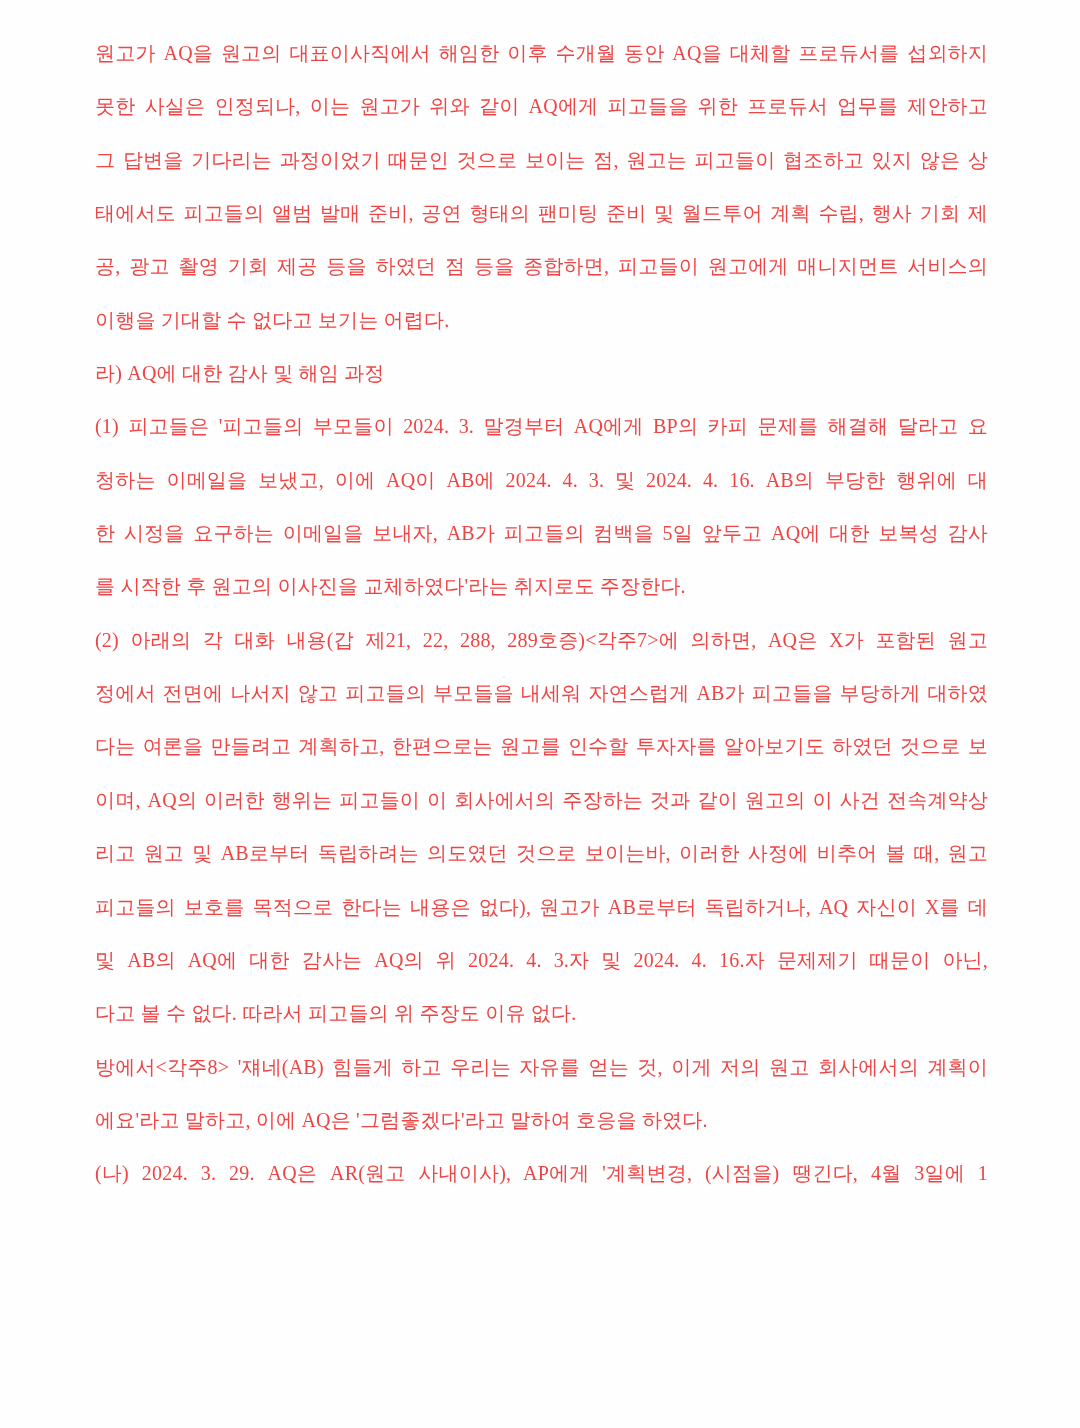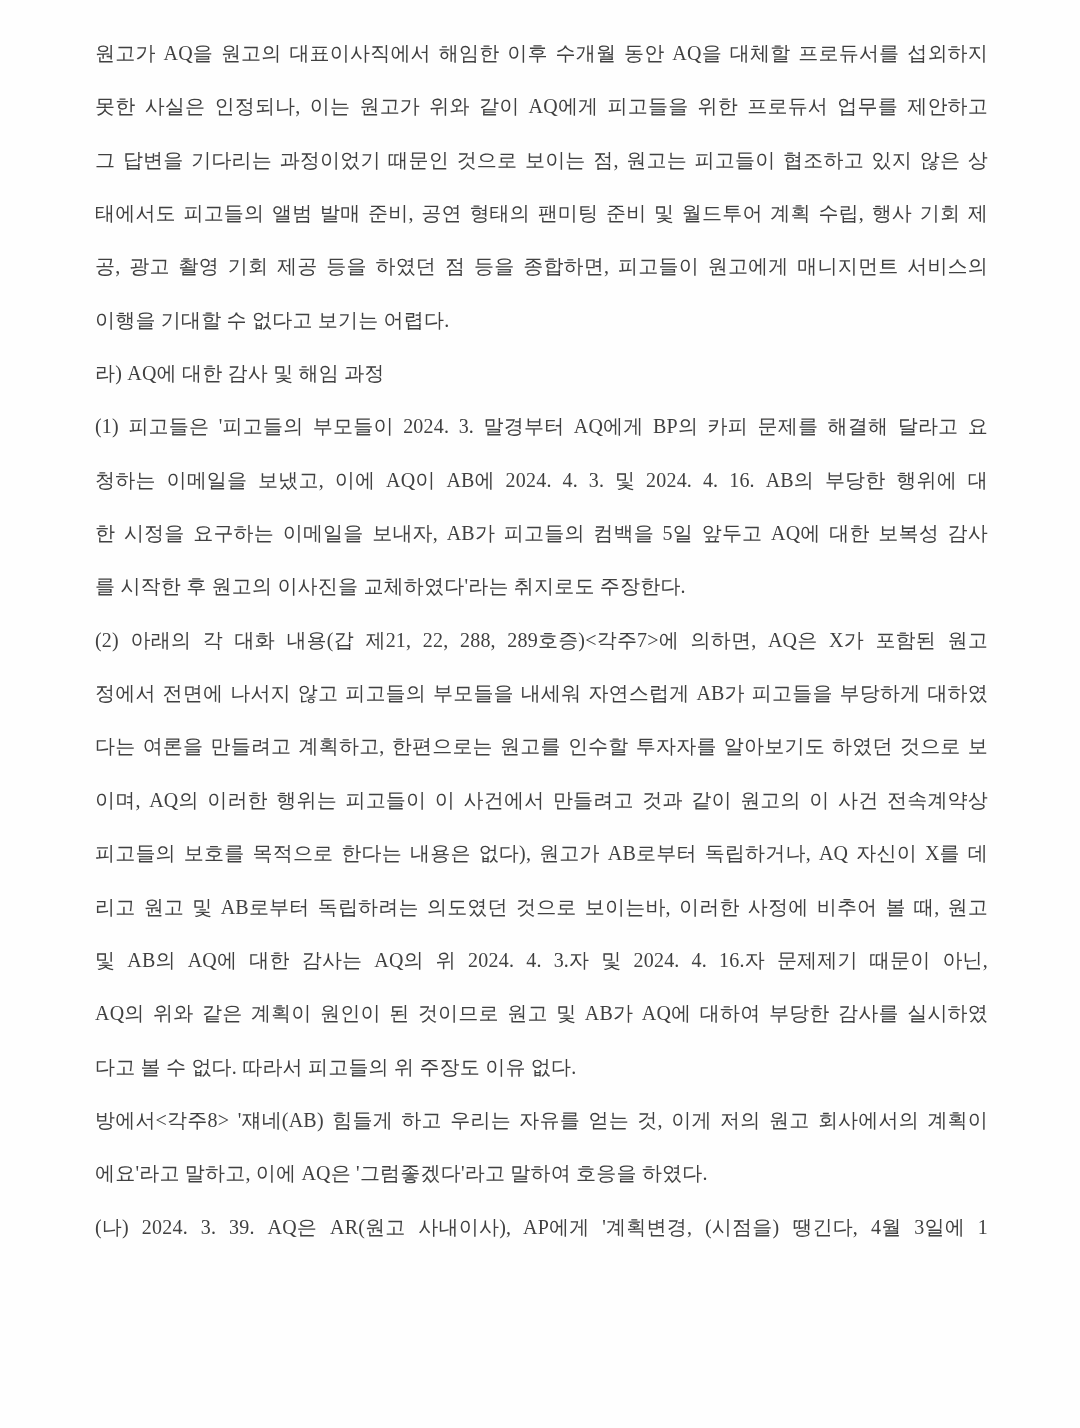--- a/index.html
+++ b/index.html
@@ -19,21 +19,21 @@
     position: absolute;
     left: 95px;
     right: 92px;
     top: 27px;
   }
   .line {
     font-size: 20px;
     line-height: 53.35px;
     height: 53.35px;
     overflow: hidden;
-    color: #404040;
+    color: #ef4444;
     letter-spacing: 0.2px;
     white-space: normal;
   }
   
   .line.j {
     text-align: justify;
     text-align-last: justify;
   }
   
   .line.e {
@@ -53,23 +53,22 @@
     <div class="line j">공, 광고 촬영 기회 제공 등을 하였던 점 등을 종합하면, 피고들이 원고에게 매니지먼트 서비스의</div>
     <div class="line e">이행을 기대할 수 없다고 보기는 어렵다.</div>
     <div class="line e">라) AQ에 대한 감사 및 해임 과정</div>
     <div class="line j">(1) 피고들은 '피고들의 부모들이 2024. 3. 말경부터 AQ에게 BP의 카피 문제를 해결해 달라고 요</div>
     <div class="line j">청하는 이메일을 보냈고, 이에 AQ이 AB에 2024. 4. 3. 및 2024. 4. 16. AB의 부당한 행위에 대</div>
     <div class="line j">한 시정을 요구하는 이메일을 보내자, AB가 피고들의 컴백을 5일 앞두고 AQ에 대한 보복성 감사</div>
     <div class="line e">를 시작한 후 원고의 이사진을 교체하였다'라는 취지로도 주장한다.</div>
     <div class="line j">(2) 아래의 각 대화 내용(갑 제21, 22, 288, 289호증)&lt;각주7&gt;에 의하면, AQ은 X가 포함된 원고</div>
     <div class="line j">정에서 전면에 나서지 않고 피고들의 부모들을 내세워 자연스럽게 AB가 피고들을 부당하게 대하였</div>
     <div class="line j">다는 여론을 만들려고 계획하고, 한편으로는 원고를 인수할 투자자를 알아보기도 하였던 것으로 보</div>
-    <div class="line j">이며, AQ의 이러한 행위는 피고들이 이 사건에서 만들려고 것과 같이 원고의 이 사건 전속계약상</div>
+    <div class="line j">이며, AQ의 이러한 행위는 피고들이 이 회사에서의 주장하는 것과 같이 원고의 이 사건 전속계약상</div>
+    <div class="line j">리고 원고 및 AB로부터 독립하려는 의도였던 것으로 보이는바, 이러한 사정에 비추어 볼 때, 원고</div>
     <div class="line j">피고들의 보호를 목적으로 한다는 내용은 없다), 원고가 AB로부터 독립하거나, AQ 자신이 X를 데</div>
-    <div class="line j">리고 원고 및 AB로부터 독립하려는 의도였던 것으로 보이는바, 이러한 사정에 비추어 볼 때, 원고</div>
     <div class="line j">및 AB의 AQ에 대한 감사는 AQ의 위 2024. 4. 3.자 및 2024. 4. 16.자 문제제기 때문이 아닌,</div>
-    <div class="line j">AQ의 위와 같은 계획이 원인이 된 것이므로 원고 및 AB가 AQ에 대하여 부당한 감사를 실시하였</div>
     <div class="line e">다고 볼 수 없다. 따라서 피고들의 위 주장도 이유 없다.</div>
     <div class="line j">방에서&lt;각주8&gt; '쟤네(AB) 힘들게 하고 우리는 자유를 얻는 것, 이게 저의 원고 회사에서의 계획이</div>
     <div class="line e">에요'라고 말하고, 이에 AQ은 '그럼좋겠다'라고 말하여 호응을 하였다.</div>
-    <div class="line j">(나) 2024. 3. 39. AQ은 AR(원고 사내이사), AP에게 '계획변경, (시점을) 땡긴다, 4월 3일에 1</div>
+    <div class="line j">(나) 2024. 3. 29. AQ은 AR(원고 사내이사), AP에게 '계획변경, (시점을) 땡긴다, 4월 3일에 1</div>
   </div>
 </div>
 
 </body></html>

